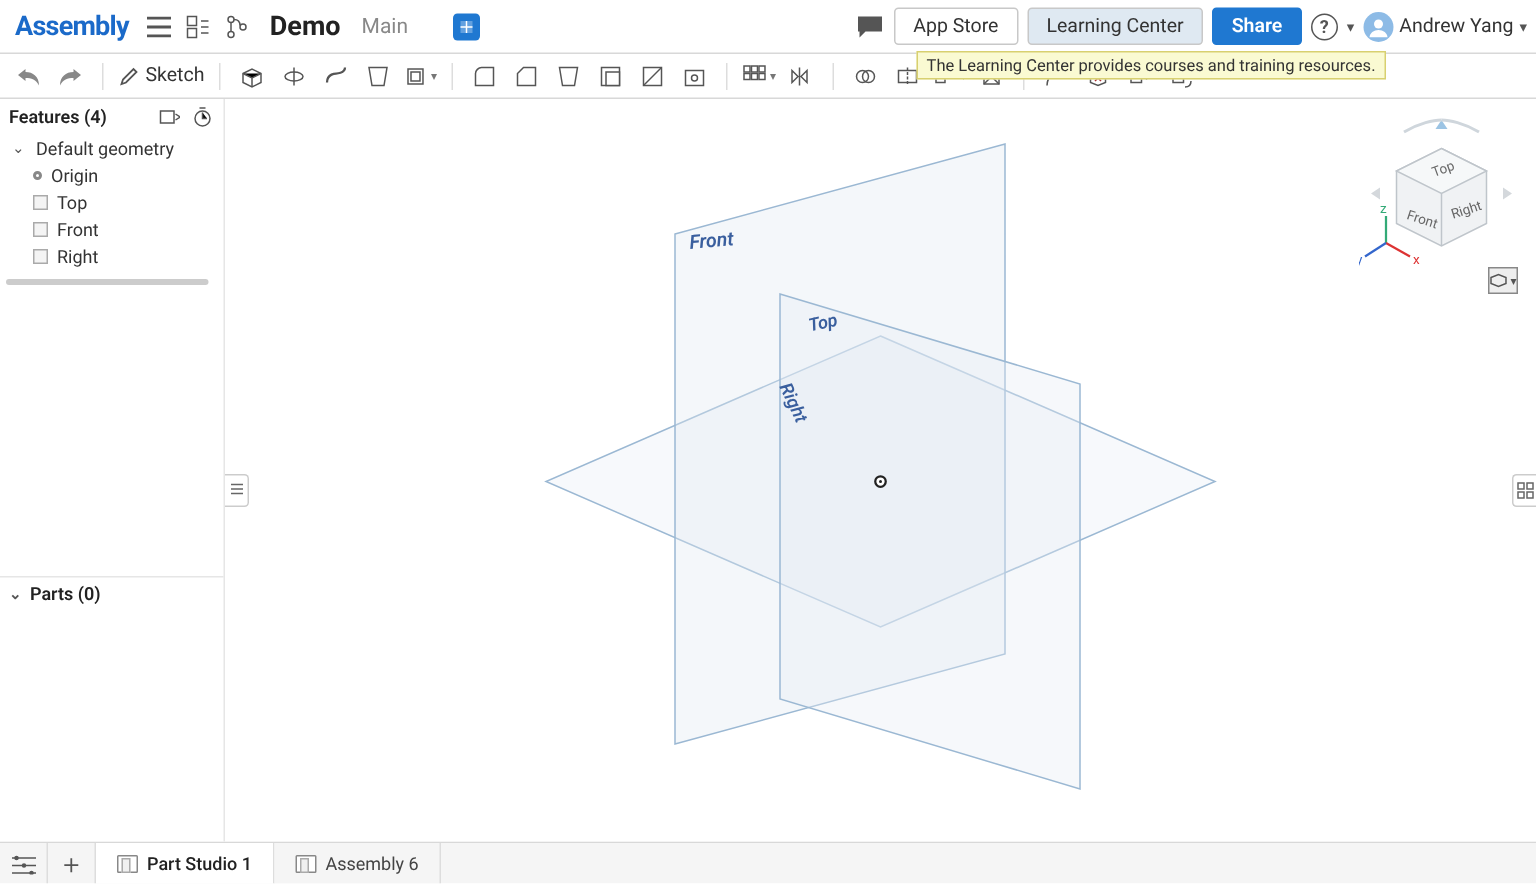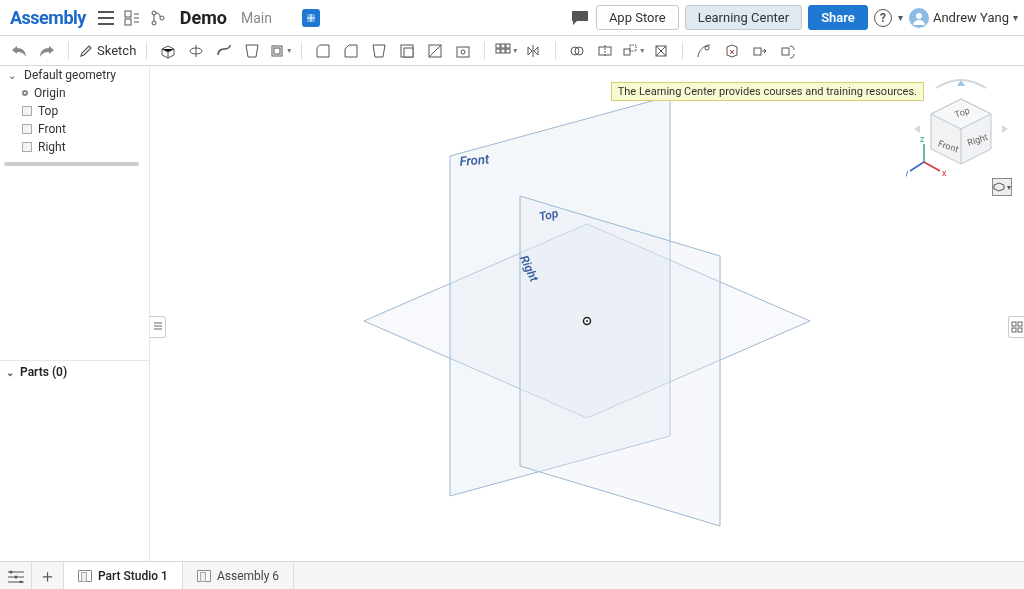--- a/index.html
+++ b/index.html
@@ -33,21 +33,20 @@
   .tooltip {
     position: absolute;
     top: 34px; right: 100px;
     background: #fafad2;
     border: 1px solid #d8d070;
     color:#333;
     font-size: 11px;
     padding: 2px 6px;
     z-index: 50;
     white-space: nowrap;
-    margin-top: 48px;
   }
 
   
   .toolbar {
     height: 30px;
     background:#fff;
     border-bottom:1px solid #d8d8d8;
     display:flex;
     align-items:center;
     padding: 0 8px;
@@ -330,20 +329,37 @@
       <svg width="16" height="16" viewBox="0 0 16 16">
         <rect x="2" y="5" width="7" height="7" fill="none" stroke="#555"></rect>
         <path d="M10 3c3 0 4 2 4 4M14 11c0 2-1 4-4 4" stroke="#555" fill="none"></path>
       </svg>
     </span>
 </div>
 
 <div class="main">
 
   <div class="sidebar">
+    <div class="feat-header">
+      <span>Features (4)</span>
+      <span class="r">
+        <span class="hicon" style="width:16px;height:16px;">
+          <svg width="14" height="14" viewBox="0 0 14 14">
+              <rect x="1" y="3" width="9" height="8" fill="none" stroke="#555"></rect>
+              <path d="M11 5l3 2-3 2" stroke="#555" fill="none"></path>
+            </svg>
+        </span>
+        <span class="hicon" style="width:16px;height:16px;">
+          <svg width="14" height="14" viewBox="0 0 14 14">
+              <circle cx="7" cy="8" r="5" fill="none" stroke="#555"></circle>
+              <path d="M7 4v4h3M5 1h4" stroke="#555"></path>
+            </svg>
+        </span>
+      </span>
+    </div>
     <div class="tree">
       <div class="tree-row">
         <span class="chev">⌄</span>
         <span>Default geometry</span>
       </div>
       <div class="tree-row child">
         <span class="origin-ico"></span>
         <span>Origin</span>
       </div>
       <div class="tree-row child">

